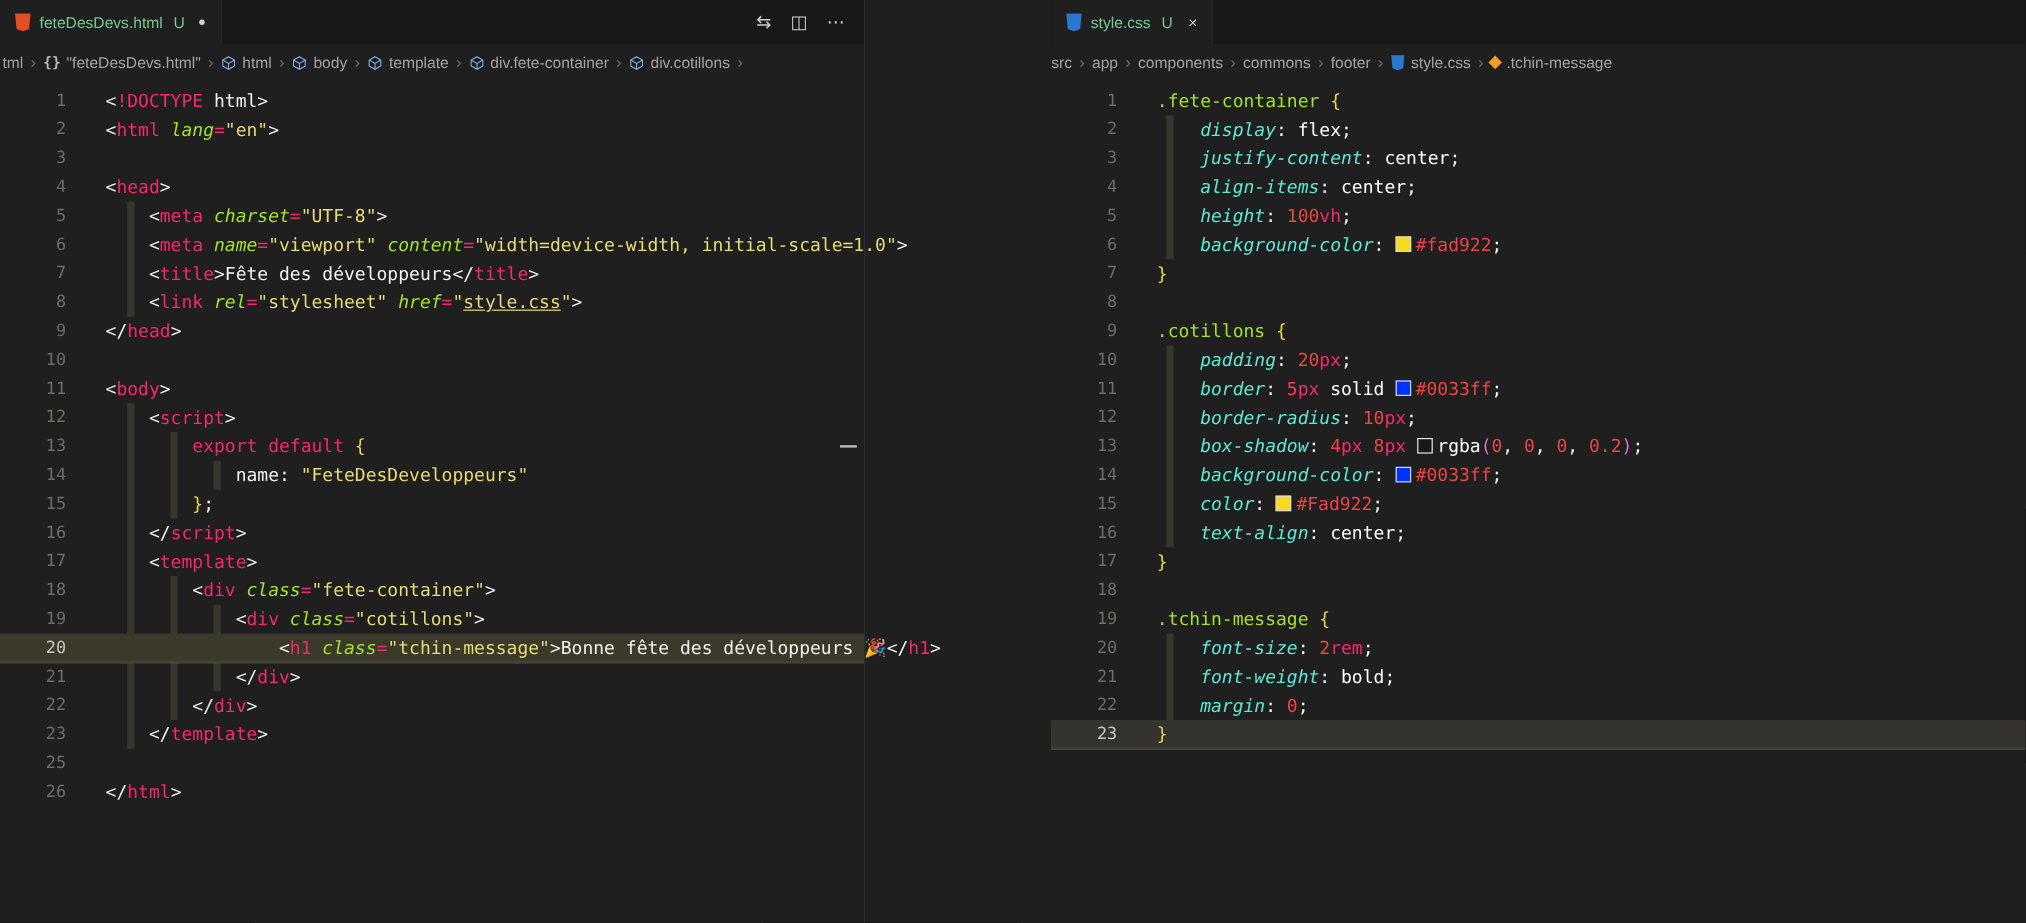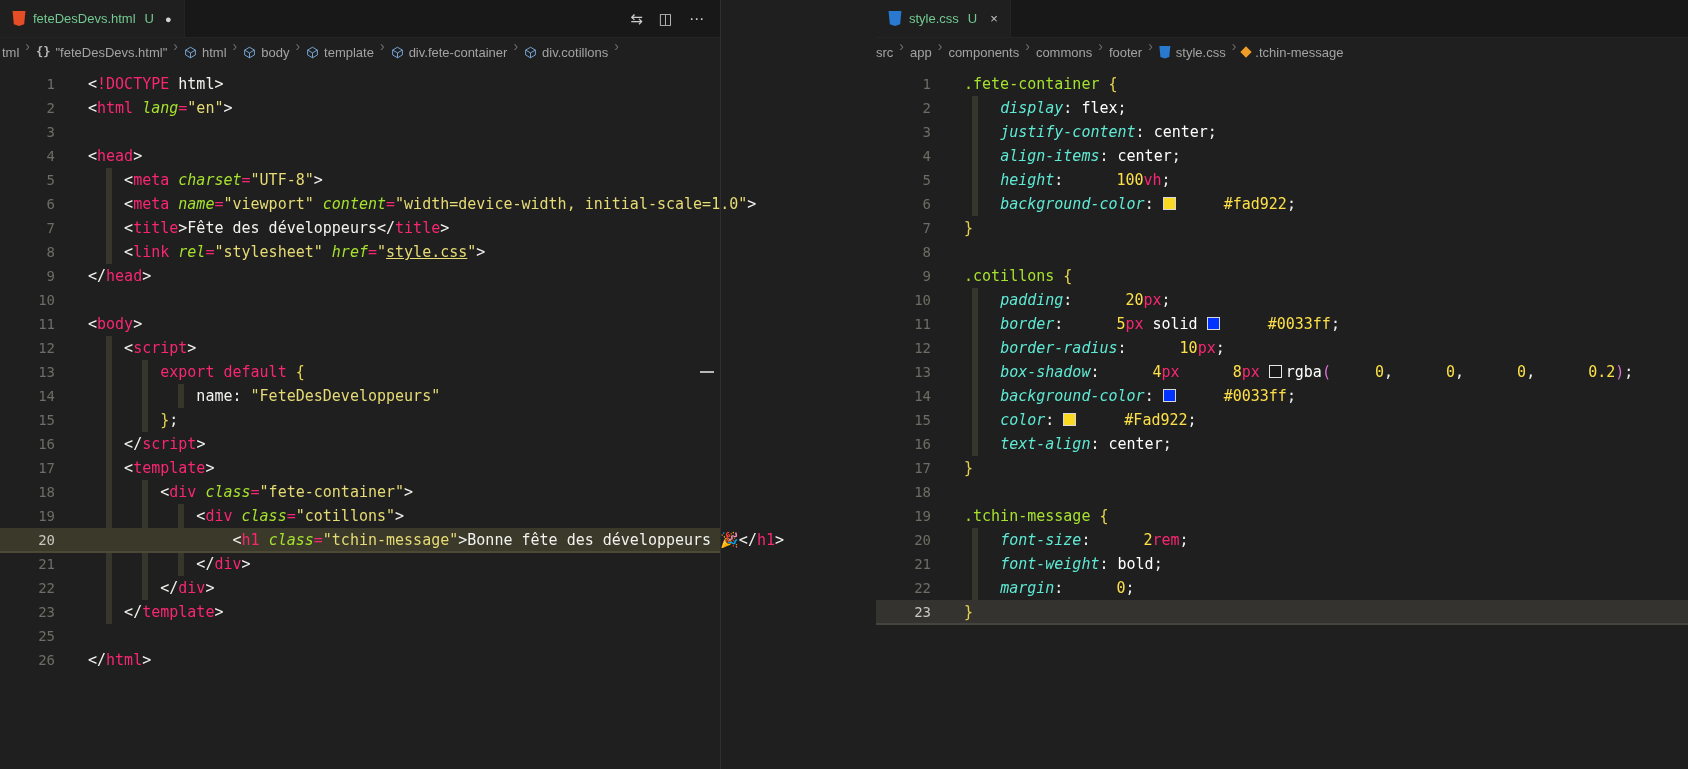--- a/index.html
+++ b/index.html
@@ -35,21 +35,21 @@
   .tab-actions .act{ cursor:pointer; line-height:1; }
 
   
   .fi{ width:14px; height:15px; display:inline-block; flex:none;
        clip-path:polygon(4% 0,96% 0,87% 88%,50% 100%,13% 88%); }
   .fi-html{ background:#e44d26; }
   .fi-css{ background:#2979d1; }
 
   
   .breadcrumbs{
-    height:28px; display:flex; background:#1f1f1f;
+    height:28px; display:flex; align-items:center; background:#1f1f1f;
     font-family:"Liberation Sans","DejaVu Sans",sans-serif;
     font-size:13px; color:#a3a3a3; white-space:nowrap; overflow:hidden;
   }
   .pane-left .breadcrumbs{ padding-left:2px; }
   .pane-right .breadcrumbs{ }
   .bc-item{ display:inline-flex; align-items:center; gap:5px; cursor:pointer; }
   .bc-sep{ color:#6e6e6e; margin:0 6px; font-size:14px; }
   .bc-ic{ display:inline-flex; align-items:center; }
   .bc-braces{ color:#b8b8b8; font-weight:bold; font-size:12px; font-family:"DejaVu Sans Mono",monospace; }
   .bc-class{ width:8px; height:8px; background:#ee9d28; transform:rotate(45deg); display:inline-block; }
@@ -77,21 +77,21 @@
   .code-line.active .ln{ color:#c8c8c2; }
 
   
   .tk-w{ color:#f2f2ef; }
   .tk-pk{ color:#f92672; }
   .tk-pk2{ color:#da70d6; }
   .tk-gr{ color:#a6e22e; }
   .tk-gri{ color:#a6e22e; font-style:italic; }
   .tk-ye{ color:#e6db74; }
   .tk-un{ color:#e6db74; text-decoration:underline; }
-  .tk-pu{ color:#fde047;margin-left:44px; }
+  .tk-pu{ color:#ef4444; }
   .tk-cy{ color:#ffffff; }
   .tk-cyi{ color:#5eead4; font-style:italic; }
   .tk-gold{ color:#eanna; }
   .tk-gold{ color:#e8d44d; }
 
   .swatch{
     display:inline-block; width:13px; height:13px; vertical-align:-1px;
     margin-right:4px; border:1px solid #d8d8d8;
   }
   .tk-swy{ background:#fad922; }

